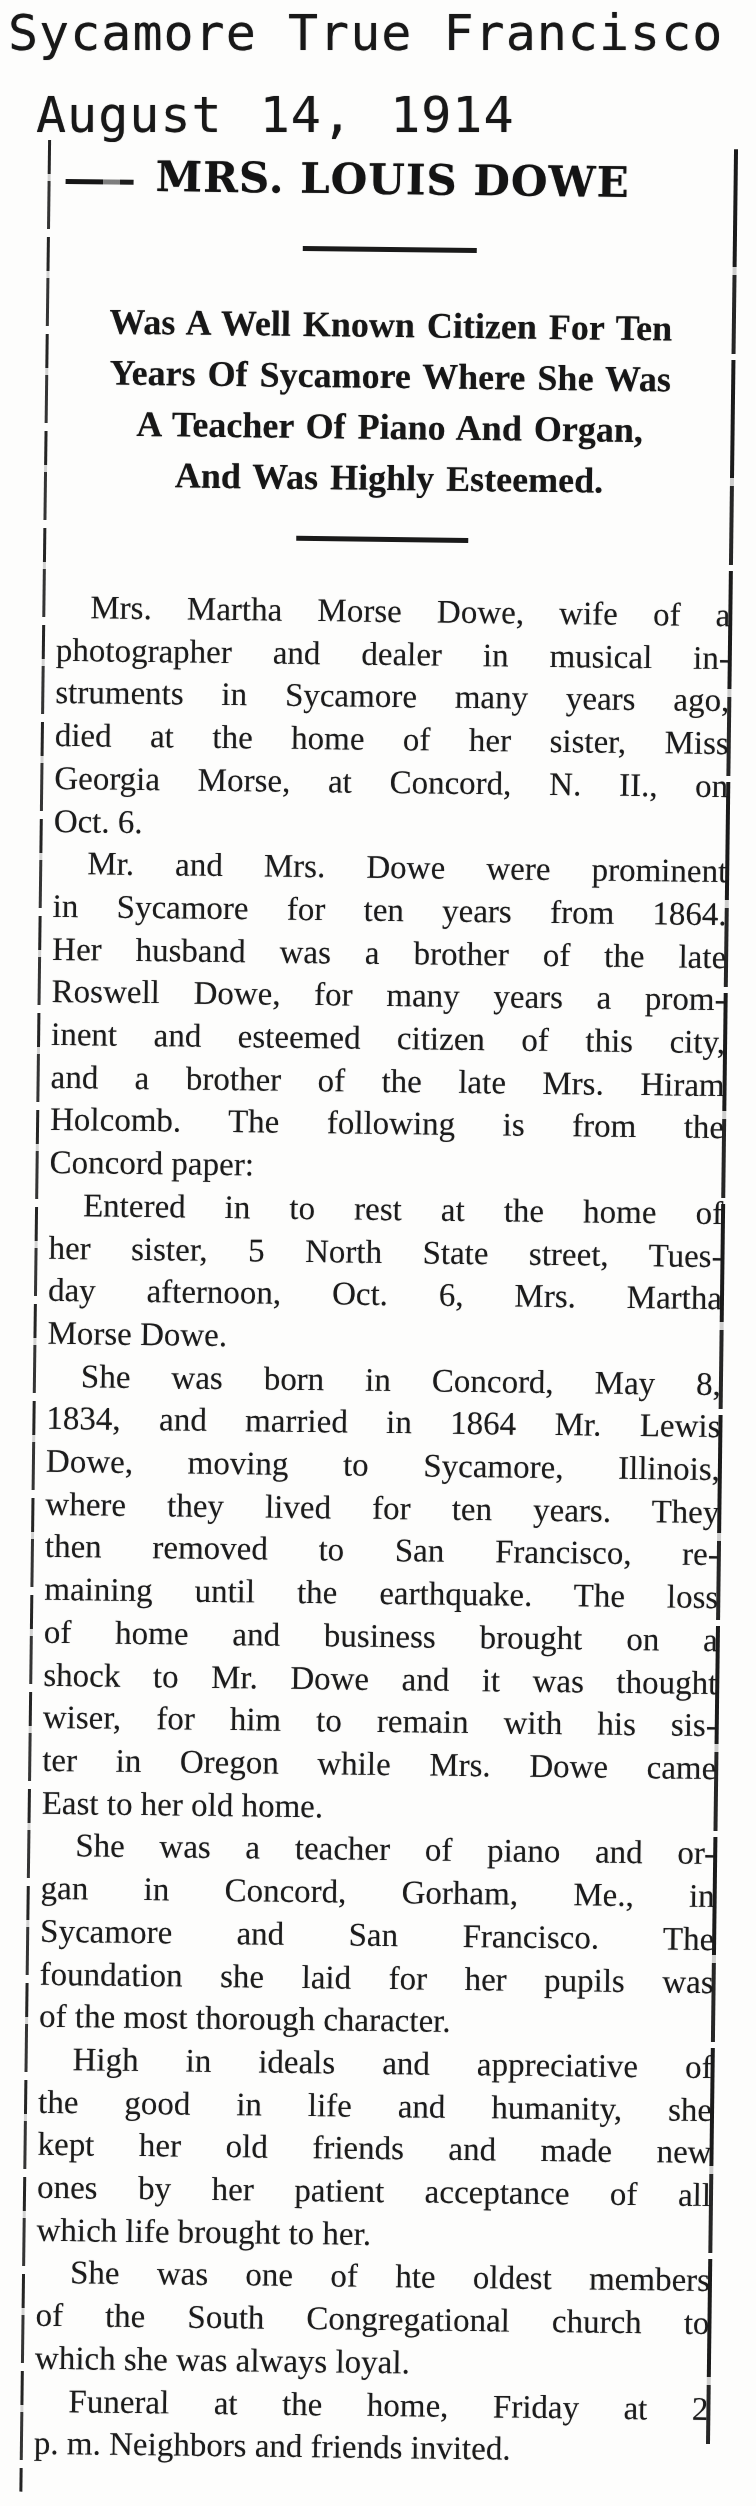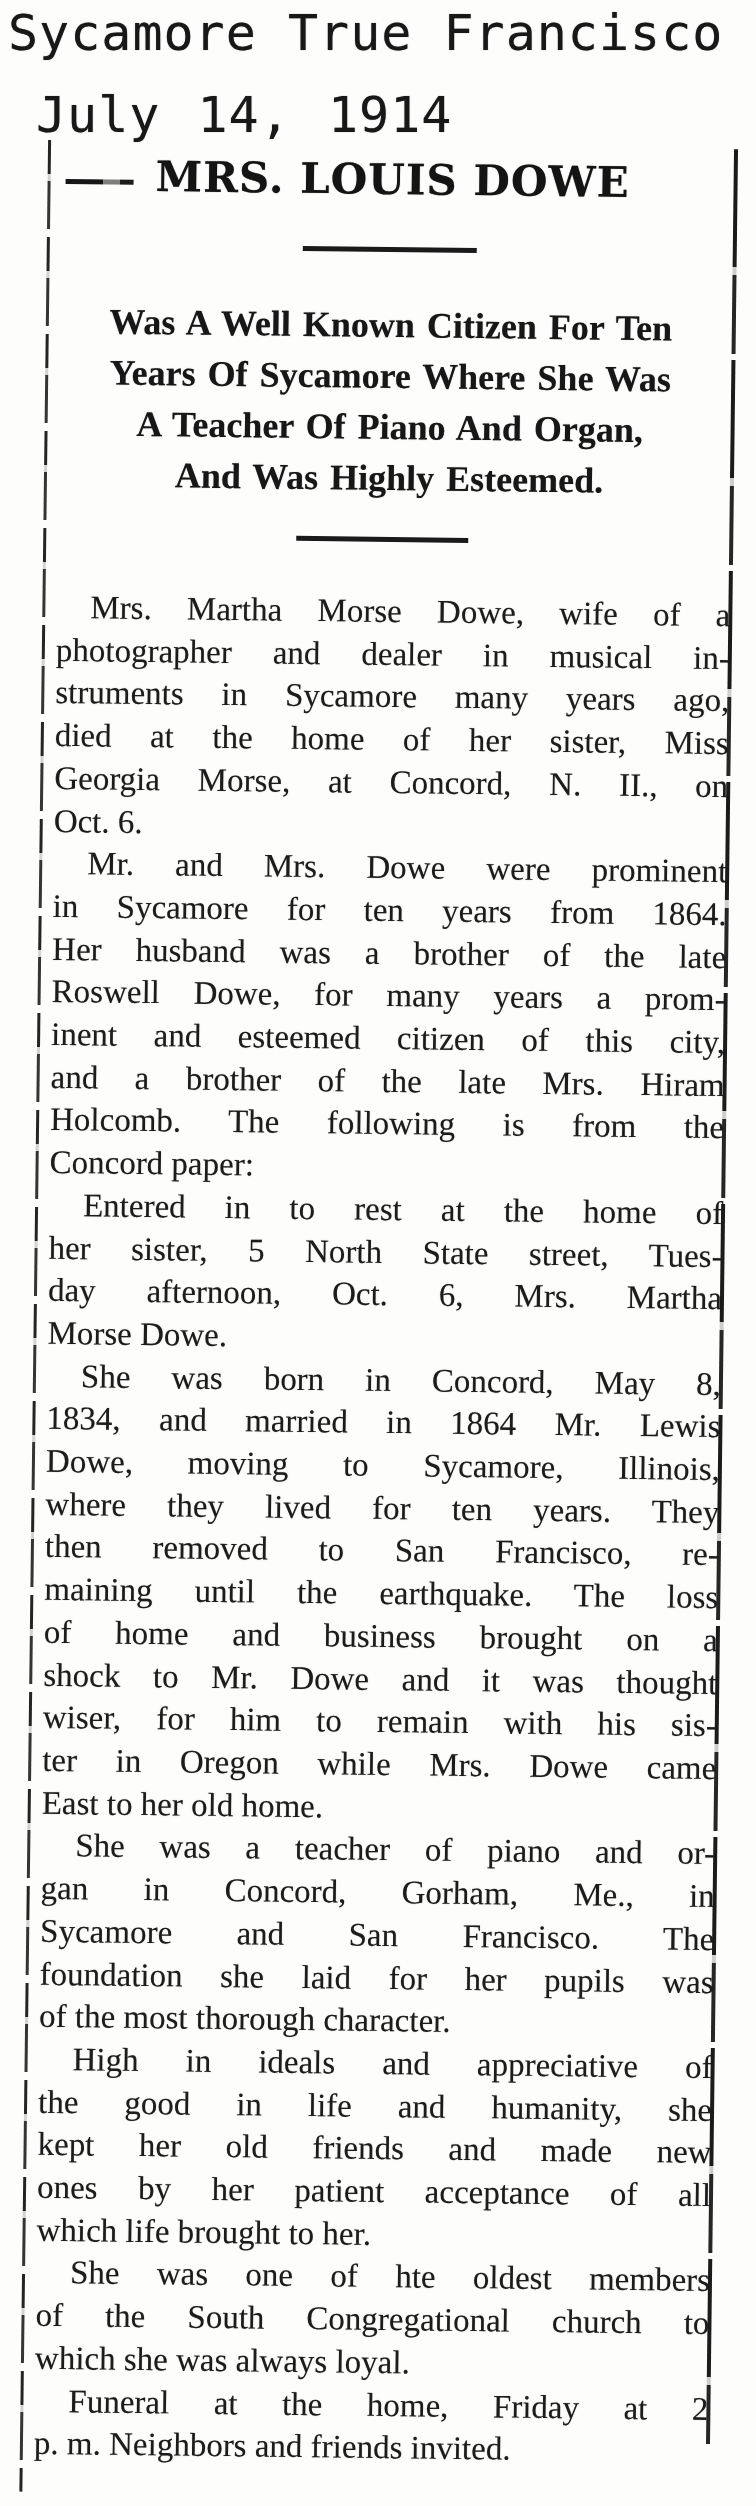--- a/index.html
+++ b/index.html
@@ -62,21 +62,21 @@
   .body-line.para-end{text-align-last:left;}
   .body-line.para-start{text-indent:34px;}
 </style>
 </head>
 <body>
 
 <div class="page">
 
   <div class="masthead-line l1">Sycamore True Francisco</div>
 
-  <div class="masthead-line l2">July 14, 1914</div>
+  <div class="masthead-line l2">August 14, 1914</div>
 
   <div class="clipping">
 
     <div class="border-left"></div>
 
     <div class="border-right"></div>
 
     <div class="border-top-fragment"></div>
 
     <div class="headline">MRS. LOUIS DOWE</div>

